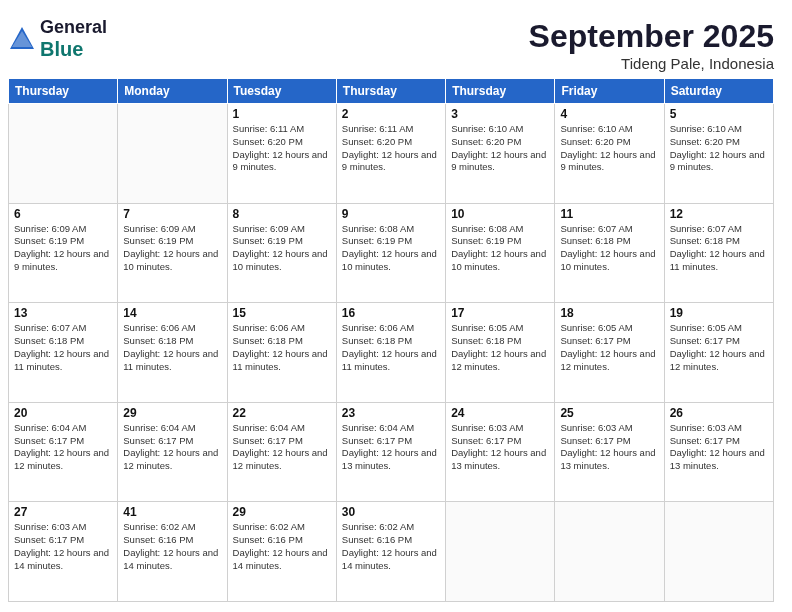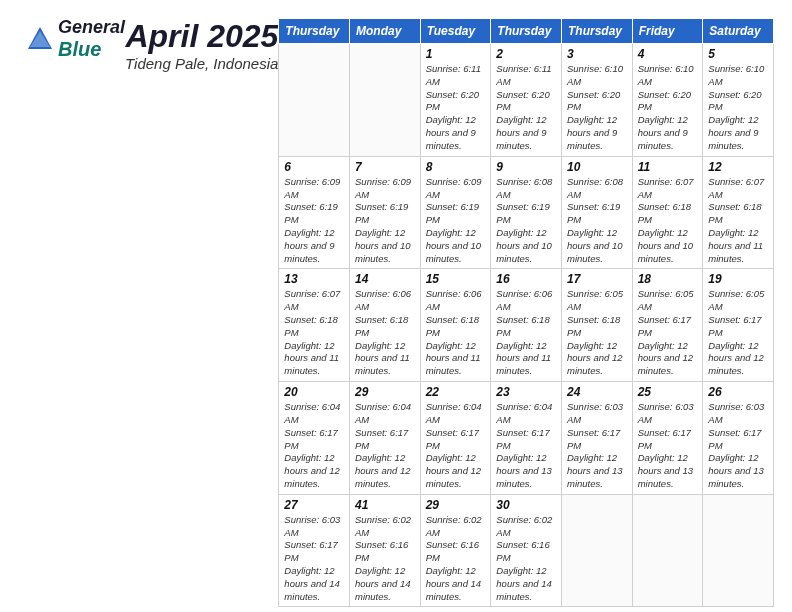--- a/index.html
+++ b/index.html
@@ -6,24 +6,23 @@
     body {
       font-family: Arial, sans-serif;
       background: #fff;
       width: 792px;
       height: 612px;
       overflow: hidden;
     }
     .page {
       width: 792px;
       height: 612px;
-      padding: 18px 18px 10px 26px;
+      padding: 18px 18px 10px 8px;
       display: flex;
-      flex-direction: row;
-      font-style: italic;
+      flex-direction: column;
     }
     .header {
       display: flex;
       align-items: flex-start;
       justify-content: space-between;
       margin-bottom: 6px;
     }
     .logo {
       display: flex;
       align-items: center;
@@ -111,21 +110,21 @@
       <svg class="logo-icon" viewBox="0 0 28 28" xmlns="http://www.w3.org/2000/svg">
         <polygon points="14,2 26,24 2,24" fill="#2566c8"></polygon>
         <polygon points="14,6 24,22 4,22" fill="#fff" opacity="0.3"></polygon>
       </svg>
       <div class="logo-text">
         <span class="logo-general">General</span>
         <span class="logo-blue">Blue</span>
       </div>
     </div>
     <div class="title-block">
-      <div class="title-month">April 2025</div>
+      <div class="title-month">September 2025</div>
       <div class="title-location">Tideng Pale, Indonesia</div>
     </div>
   </div>
 
   <table class="calendar">
     <thead>
       <tr>
         <th>Thursday</th>
         <th>Monday</th>
         <th>Tuesday</th>

